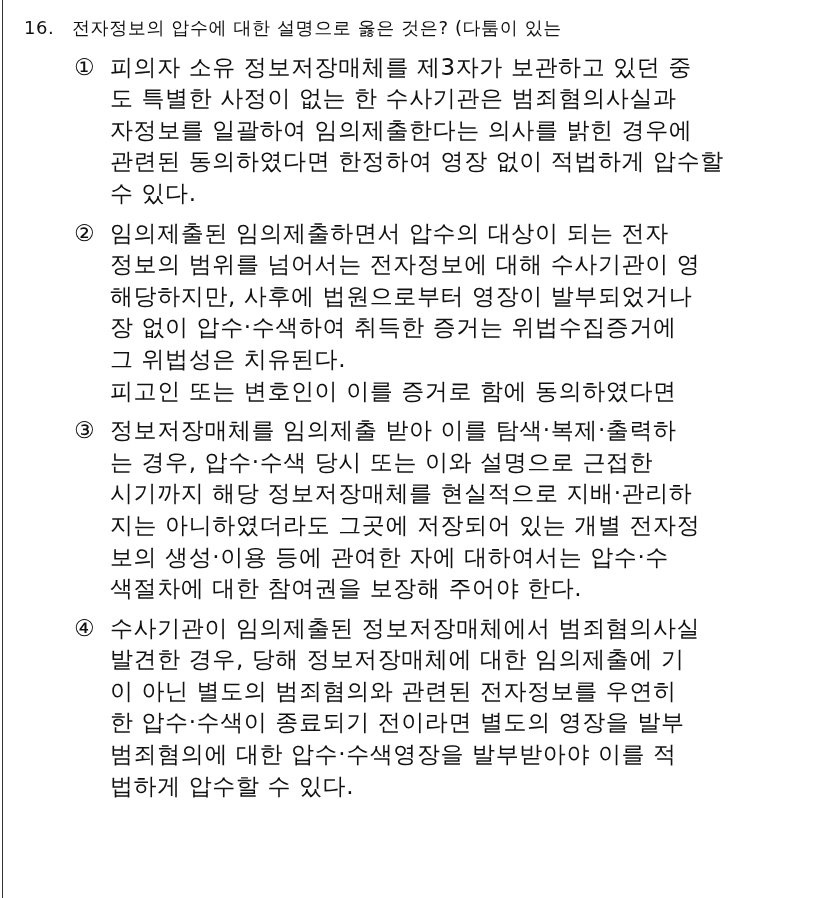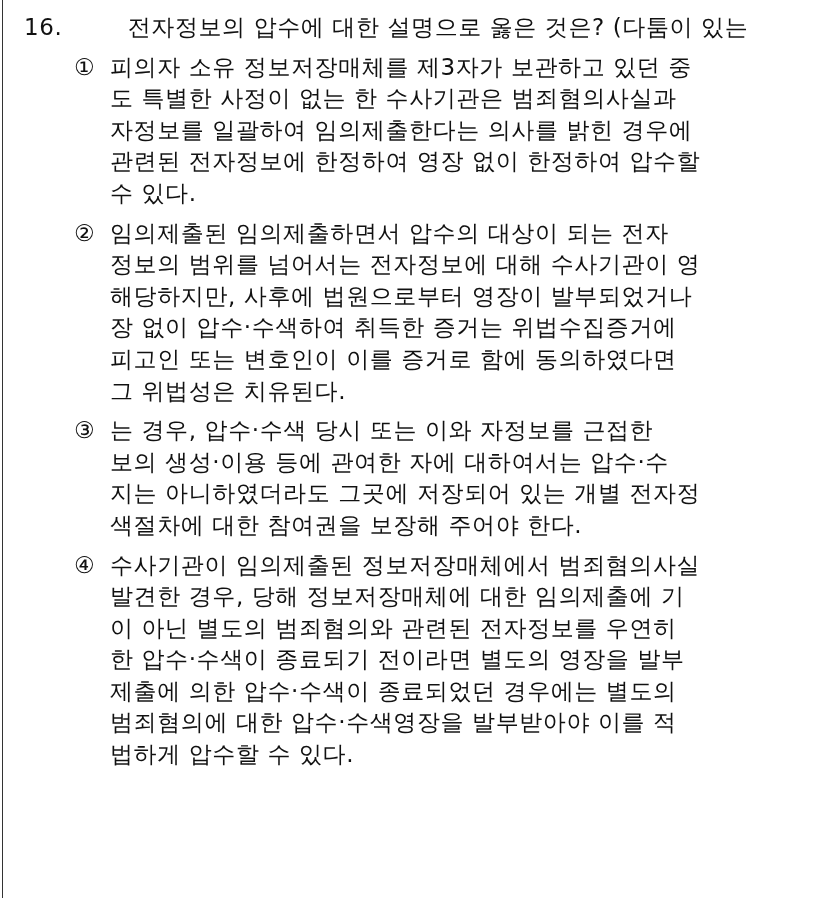--- a/index.html
+++ b/index.html
@@ -25,33 +25,32 @@
   }
   .question {
     position: absolute;
     left: 24px;
     top: 12px;
     width: 780px;
   }
   .q-head {
     position: relative;
     padding-left: 48px;
-    font-size: 23px;
+    font-size: 18px;
     line-height: 31.6px;
     letter-spacing: 0.6px;
   }
   .q-num {
     position: absolute;
     left: 0;
     top: 0;
   }
   .q-line {
     display: block;
     white-space: nowrap;
-    text-align: center;
   }
   .options {
     margin-top: 8px;
     padding-left: 50px;
   }
   .option {
     position: relative;
     padding-left: 36px;
     font-size: 23px;
     line-height: 31.6px;
@@ -79,47 +78,48 @@
     <span class="q-line">전자정보의 압수에 대한 설명으로 옳은 것은? (다툼이 있는</span>
   </div>
 
   <div class="options">
 
     <div class="option">
       <span class="opt-marker">①</span>
       <span class="opt-line">피의자 소유 정보저장매체를 제3자가 보관하고 있던 중</span>
       <span class="opt-line">도 특별한 사정이 없는 한 수사기관은 범죄혐의사실과</span>
       <span class="opt-line">자정보를 일괄하여 임의제출한다는 의사를 밝힌 경우에</span>
-      <span class="opt-line">관련된 전자정보에 한정하여 영장 없이 한정하여 압수할</span>
+      <span class="opt-line">관련된 동의하였다면 한정하여 영장 없이 적법하게 압수할</span>
       <span class="opt-line">수 있다.</span>
     </div>
 
     <div class="option">
       <span class="opt-marker">②</span>
       <span class="opt-line">임의제출된 임의제출하면서 압수의 대상이 되는 전자</span>
       <span class="opt-line">정보의 범위를 넘어서는 전자정보에 대해 수사기관이 영</span>
       <span class="opt-line">해당하지만, 사후에 법원으로부터 영장이 발부되었거나</span>
       <span class="opt-line">장 없이 압수·수색하여 취득한 증거는 위법수집증거에</span>
+      <span class="opt-line">그 위법성은 치유된다.</span>
       <span class="opt-line">피고인 또는 변호인이 이를 증거로 함에 동의하였다면</span>
-      <span class="opt-line">그 위법성은 치유된다.</span>
     </div>
 
     <div class="option">
       <span class="opt-marker">③</span>
-      <span class="opt-line">는 경우, 압수·수색 당시 또는 이와 자정보를 근접한</span>
+      <span class="opt-line">정보저장매체를 임의제출 받아 이를 탐색·복제·출력하</span>
+      <span class="opt-line">는 경우, 압수·수색 당시 또는 이와 설명으로 근접한</span>
+      <span class="opt-line">시기까지 해당 정보저장매체를 현실적으로 지배·관리하</span>
+      <span class="opt-line">지는 아니하였더라도 그곳에 저장되어 있는 개별 전자정</span>
       <span class="opt-line">보의 생성·이용 등에 관여한 자에 대하여서는 압수·수</span>
-      <span class="opt-line">지는 아니하였더라도 그곳에 저장되어 있는 개별 전자정</span>
       <span class="opt-line">색절차에 대한 참여권을 보장해 주어야 한다.</span>
     </div>
 
     <div class="option">
       <span class="opt-marker">④</span>
       <span class="opt-line">수사기관이 임의제출된 정보저장매체에서 범죄혐의사실</span>
       <span class="opt-line">발견한 경우, 당해 정보저장매체에 대한 임의제출에 기</span>
       <span class="opt-line">이 아닌 별도의 범죄혐의와 관련된 전자정보를 우연히</span>
       <span class="opt-line">한 압수·수색이 종료되기 전이라면 별도의 영장을 발부</span>
-      <span class="opt-line">제출에 의한 압수·수색이 종료되었던 경우에는 별도의</span>
       <span class="opt-line">범죄혐의에 대한 압수·수색영장을 발부받아야 이를 적</span>
       <span class="opt-line">법하게 압수할 수 있다.</span>
     </div>
 
   </div>
 </div>
 
 </body></html>

